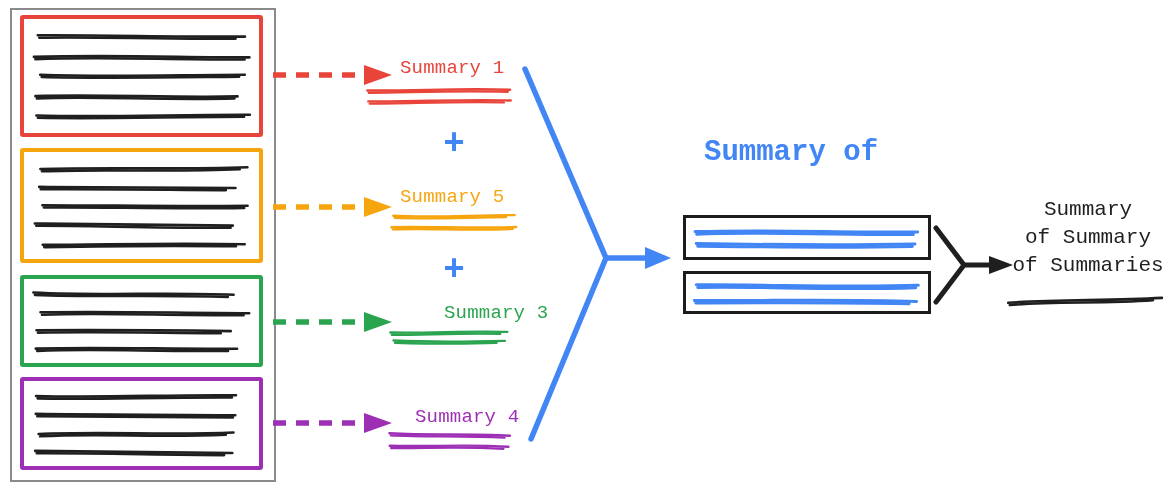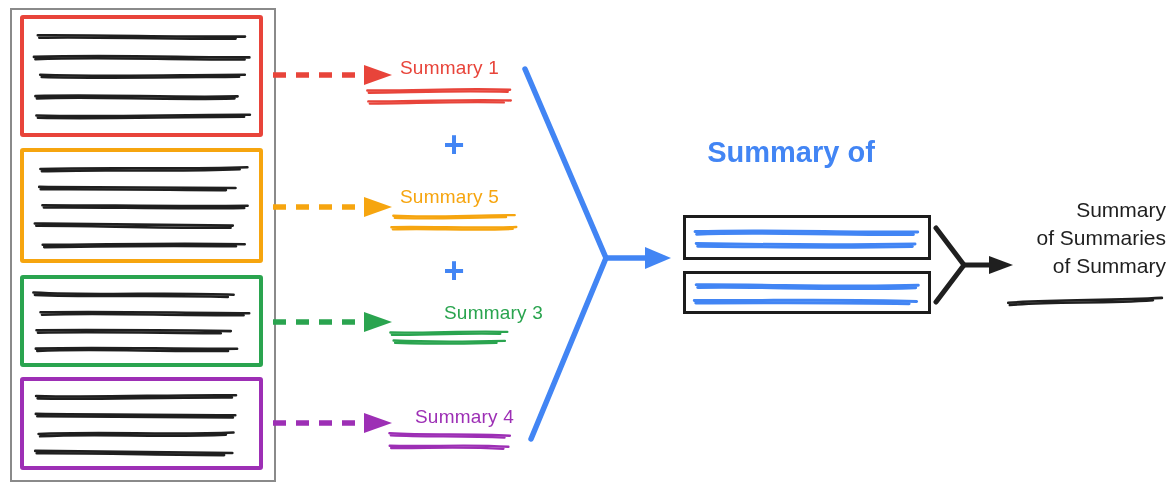--- a/index.html
+++ b/index.html
@@ -1,18 +1,18 @@
 <!DOCTYPE html>
 <html style="--red: #e8443a; --orange: #f6a50f; --green: #2aa44f; --purple: #9d2fb5; --blue: #4285f4; --ink: #1f1f1f; --frame: #8a8a8a;"><head>
 <meta charset="utf-8">
 <style>
   html,body{margin:0;padding:0;background:#fff;}
   .canvas{
     position:relative;width:1170px;height:495px;background:#fff;overflow:hidden;
-    font-family:Liberation Sans, sans-serif;
+    font-family:Liberation Mono, monospace;
   }
   .canvas *{box-sizing:border-box;}
   .abs{position:absolute;}
   
   .doc-stack{
     position:absolute;left:10px;top:8px;width:266px;height:474px;
     border:2px solid var(--frame,#8a8a8a);background:#fff;
   }
   .doc-box{
     position:absolute;left:8px;width:243px;border:4px solid #000;border-radius:3px;
@@ -29,33 +29,33 @@
   .scribble{display:block;overflow:visible;}
   .dash-arrow,.merge-arrow{position:absolute;overflow:visible;}
   .sum-label{
     position:absolute;font-size:19px;line-height:22px;letter-spacing:.2px;white-space:nowrap;
   }
   .plus{
     position:absolute;width:30px;text-align:center;font-size:36px;line-height:36px;
     font-weight:bold;color:var(--blue);
   }
   .sos-title{
-    position:absolute;left:664px;top:134px;width:254px;text-align:center;
+    position:absolute;left:704px;top:134px;width:254px;
     font-size:29px;line-height:37px;font-weight:bold;color:var(--blue);
   }
   .sos-title span{display:block;}
   .sum-box{
     position:absolute;left:683px;width:248px;border:3px solid #1c1c1c;background:#fff;
     display:flex;align-items:center;justify-content:center;
   }
   .final-text{
     position:absolute;left:1010px;top:196px;width:156px;text-align:center;
     font-size:21px;line-height:28px;color:var(--ink,#1f1f1f);
   }
-  .final-text span{display:block;text-align:right;}
+  .final-text span{display:block;}
 </style>
 </head>
 <body>
 
 <div class="canvas">
 
   <div class="doc-stack">
     <div class="doc-box b-red" style="top:5px;height:122px;">
       <svg class="scribble" width="222" height="100">
           <path d="M6.8,9.3 C75.1,8.9 143.5,11.1 214.0,10.6" fill="none" stroke="#1f1f1f" stroke-width="2.6" stroke-linecap="round"></path>
@@ -190,21 +190,21 @@
   </div>
 
   <svg class="merge-arrow" style="left:925px;top:215px;color:var(--ink);" width="100" height="100">
     <path d="M11,13 L39,50 L11,87" fill="none" stroke="currentColor" stroke-width="5" stroke-linecap="round" stroke-linejoin="round"></path>
     <line x1="39" y1="50" x2="66" y2="50" stroke="currentColor" stroke-width="5"></line>
     <polygon points="64,41 88,50 64,59" fill="currentColor"></polygon>
   </svg>
 
   <div class="final-text">
     <span>Summary</span>
+    <span>of Summary</span>
     <span>of Summaries</span>
-    <span>of Summary</span>
   </div>
   <svg class="scribble abs" style="left:1006px;top:293px;transform:rotate(-2deg);" width="160" height="14">
       <path d="M2.2,7.1 C52.9,5.1 103.6,8.9 155.9,7.5" fill="none" stroke="#1f1f1f" stroke-width="2.6" stroke-linecap="round"></path>
       <path d="M146.9,9.6 C94.4,11.5 48.3,6.7 3.7,9.4" fill="none" stroke="#1f1f1f" stroke-width="2.6" stroke-linecap="round"></path>
     </svg>
 
 </div>
 
 </body></html>

